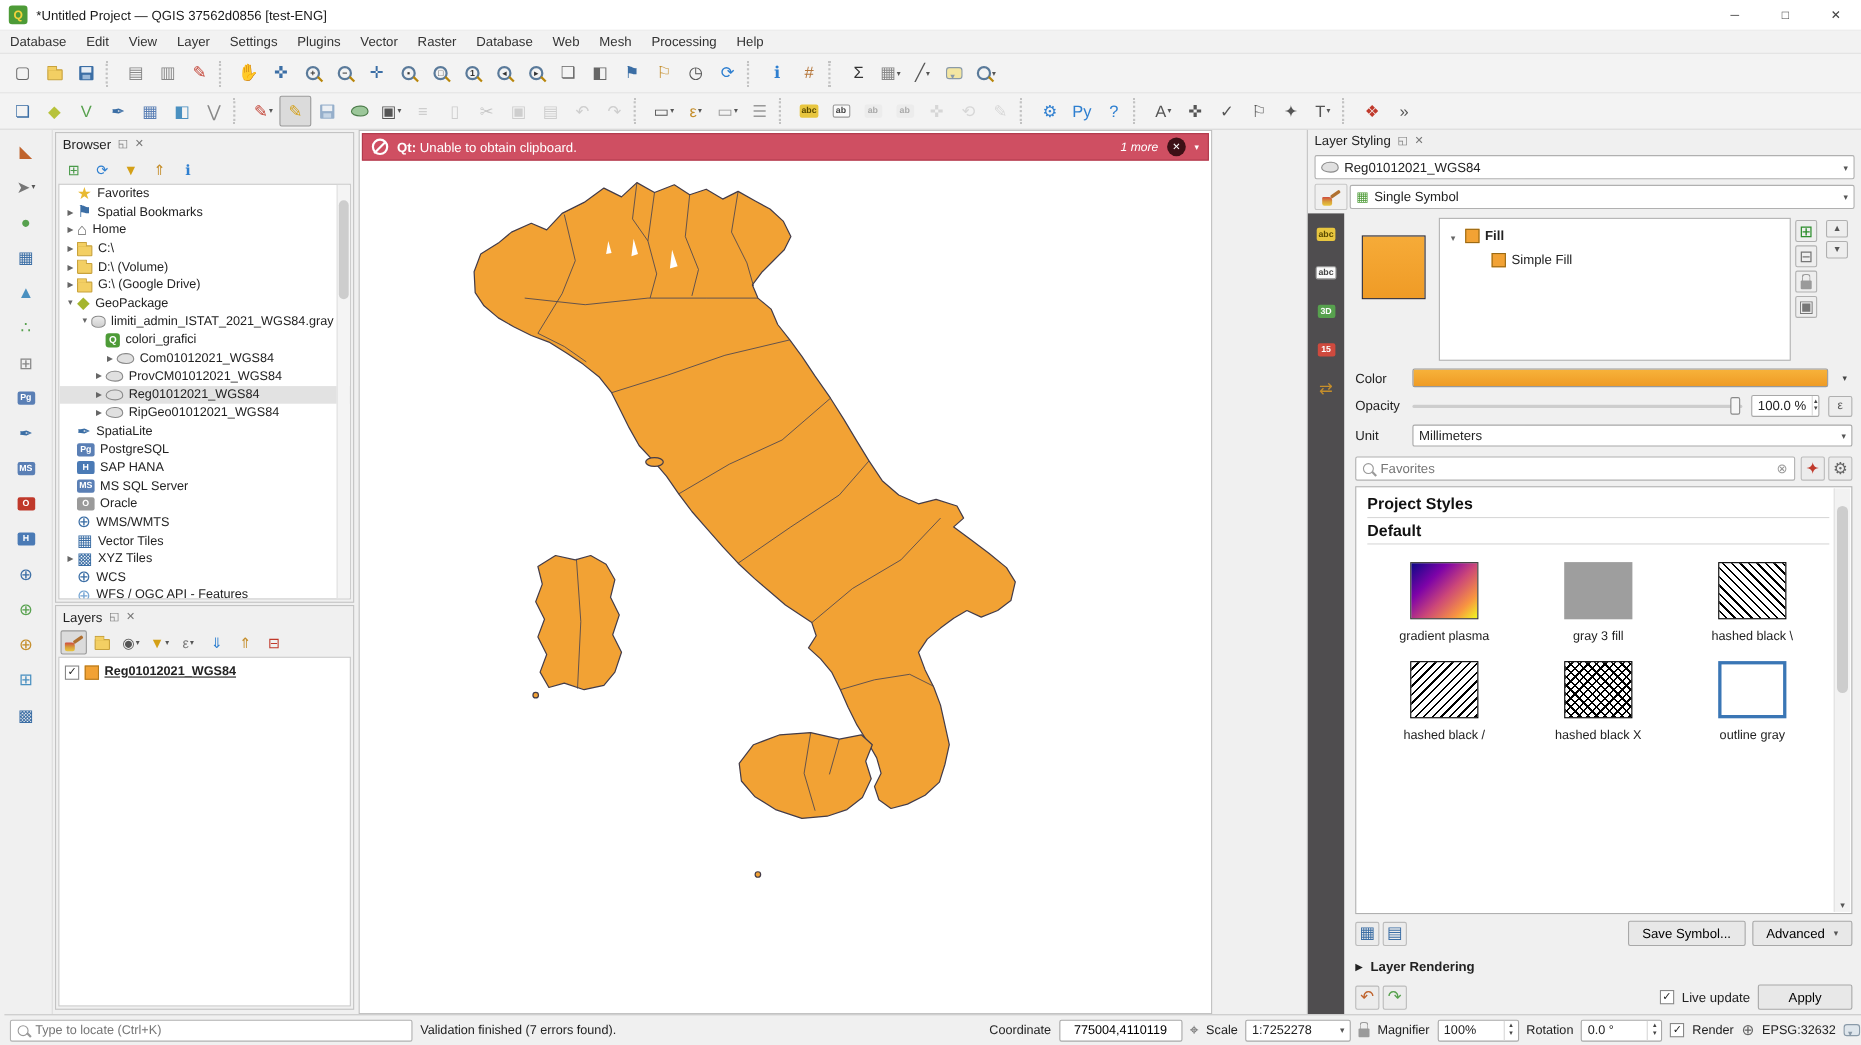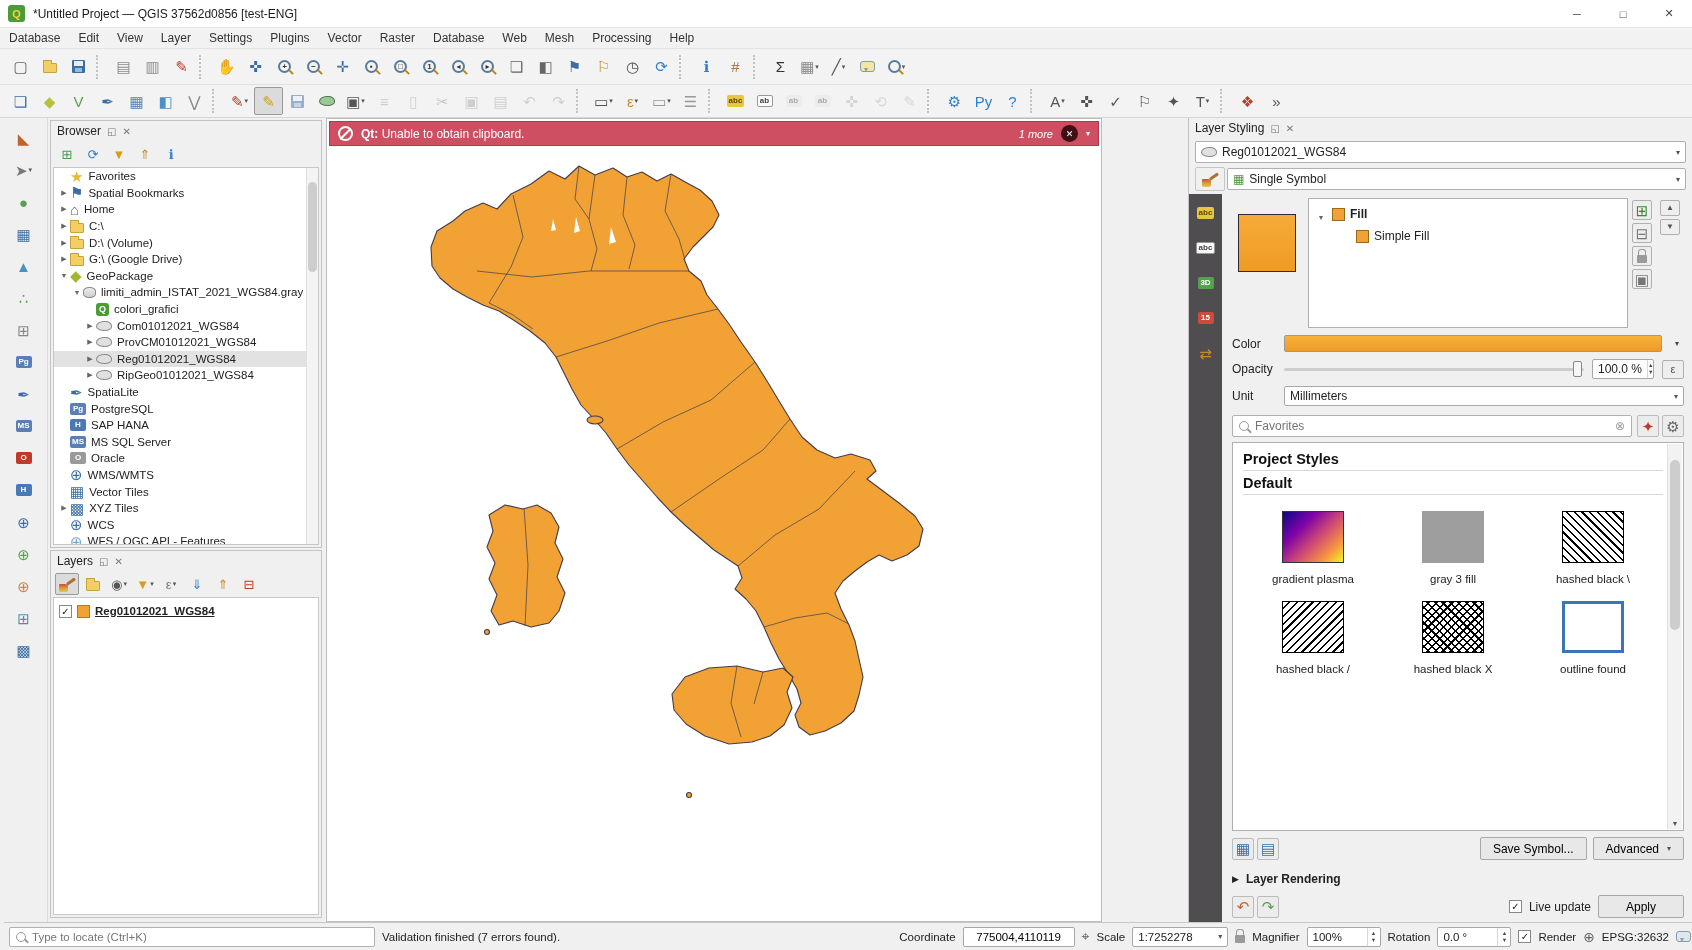--- a/index.html
+++ b/index.html
@@ -561,21 +561,21 @@
         <div class="trow" style="padding-left: 17px;">
           <span class="exp">▼</span>
           <span class="ic i-db"></span>
           <span class="lbl">limiti_admin_ISTAT_2021_WGS84.gray</span>
         </div>
         <div class="trow" style="padding-left: 30px;">
           <span class="exp"></span>
           <span class="ic i-qgis">Q</span>
           <span class="lbl">colori_grafici</span>
         </div>
-        <div class="trow" style="padding-left: 30px;">
+        <div class="trow" style="padding-left: 40px;">
           <span class="exp">▶</span>
           <span class="ic i-blob"></span>
           <span class="lbl">Com01012021_WGS84</span>
         </div>
         <div class="trow" style="padding-left: 30px;">
           <span class="exp">▶</span>
           <span class="ic i-blob"></span>
           <span class="lbl">ProvCM01012021_WGS84</span>
         </div>
         <div class="trow sel" style="padding-left: 30px;">
@@ -849,21 +849,21 @@
               <div class="scell">
                 <div class="sprev hfwd"></div>
                 <div class="sclabel">hashed black /</div>
               </div>
               <div class="scell">
                 <div class="sprev hx"></div>
                 <div class="sclabel">hashed black X</div>
               </div>
               <div class="scell">
                 <div class="sprev oblue"></div>
-                <div class="sclabel">outline found</div>
+                <div class="sclabel">outline gray</div>
               </div>
             </div>
           <div class="sscroll">
             <span class="sthumb"></span>
             <span class="sarrow">▼</span>
           </div>
         </div>
         <div class="btmrow">
           <span class="minibtns">
               <span class="tbtn pressed">

